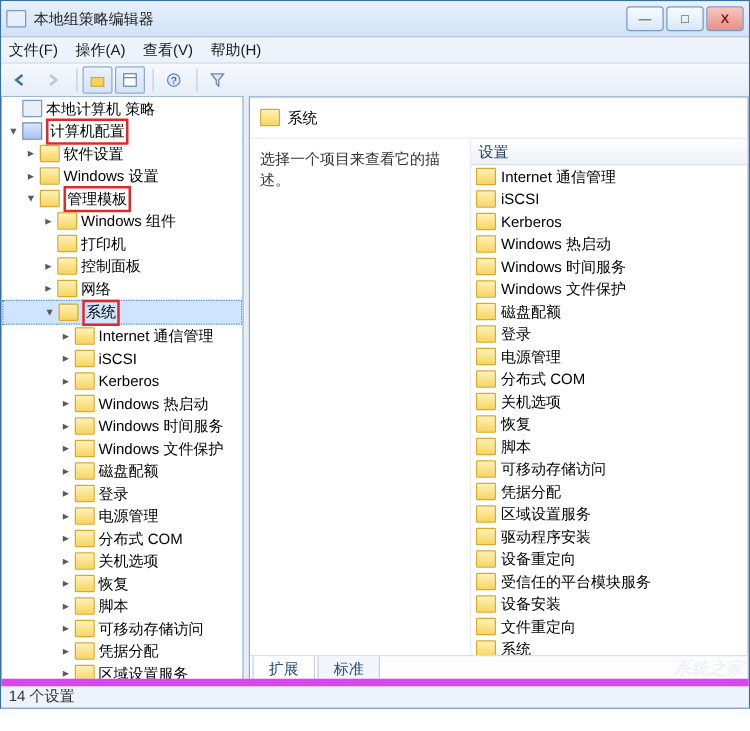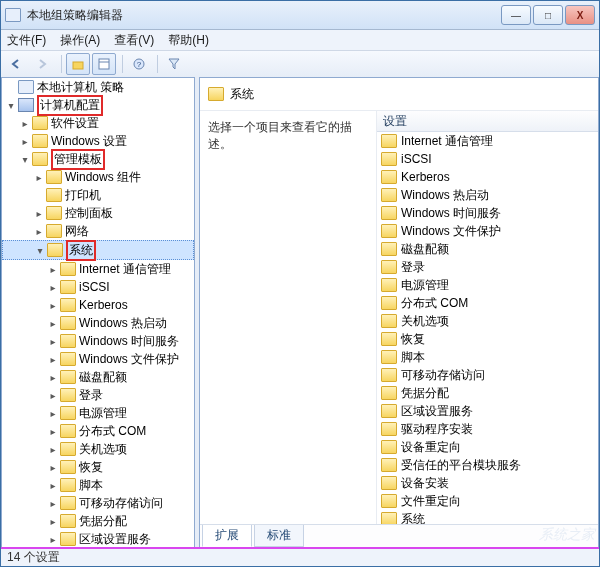--- a/index.html
+++ b/index.html
@@ -22,21 +22,21 @@
 .rhead{height:24px;display:flex;align-items:center;padding:4px 8px;border-bottom:1px solid #e8ecf2}
 .rbody{flex:1;display:flex;overflow:hidden}
 .rleft{width:160px;padding:8px;color:#333;border-right:1px solid #e8ecf2}
 .rlist{flex:1;overflow-y:auto}
 .colh{height:20px;background:linear-gradient(#fdfdfe,#eef2f8);border-bottom:1px solid #d6deea;display:flex;align-items:center;padding:0 6px;color:#1e395b;position:sticky;top:0}
 .item{height:18px;display:flex;align-items:center;padding:0 4px}
 .item .fld{width:16px;height:14px;margin-right:4px}
 .tabs{height:22px;display:flex;border-top:1px solid #d6deea;background:#fdfdfe}
 .tab{padding:2px 12px;border:1px solid #c6d2e4;border-top:none;background:#f2f6fc;margin-left:2px;color:#274c77}
 .tab.active{background:#fff;border-bottom:1px solid #fff}
-.status{position:absolute;left:0;right:0;bottom:0;height:17px;background:#eef3fb;border-top:2px solid #d946ef;padding:0 6px;display:flex;align-items:center;color:#333}
+.status{position:absolute;left:0;right:0;bottom:0;height:17px;background:#eef3fb;border-top:6px solid #d946ef;padding:0 6px;display:flex;align-items:center;color:#333}
 
 .node{display:flex;align-items:center;height:18px;padding:0 2px;white-space:nowrap}
 .node .exp{width:10px;text-align:center;color:#5a5a5a;font-size:10px;margin-right:2px}
 .node .ic{width:16px;height:14px;margin-right:3px;flex-shrink:0}
 .node.sel{background:#cfe4ff;border:1px dotted #5a8fd6}
 .hl{border:2px solid #e02a2a;padding:0 1px}
 .watermark{position:absolute;right:4px;bottom:22px;color:#e8eef6;font-style:italic;font-size:14px;pointer-events:none}
 
 .fld,.ic-folder{background:linear-gradient(#fff1b8,#f7d560);border:1px solid #d6aa2e;border-radius:1px;box-sizing:border-box}
 .ic-computer{width:16px;height:14px;border:1px solid #6a86b0;background:linear-gradient(#d9e6fb,#a8c4ee);box-sizing:border-box}

